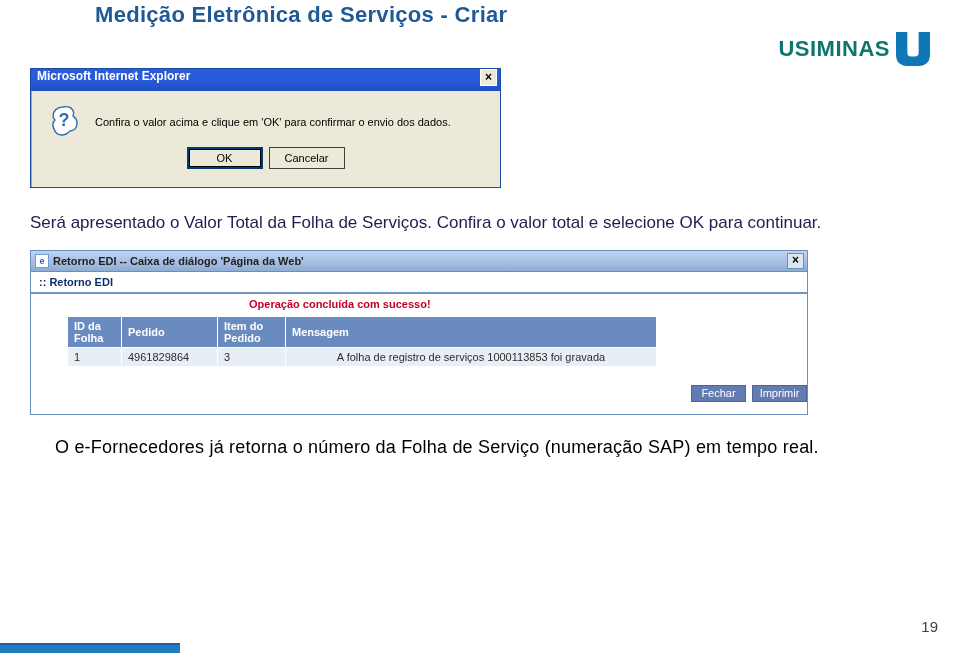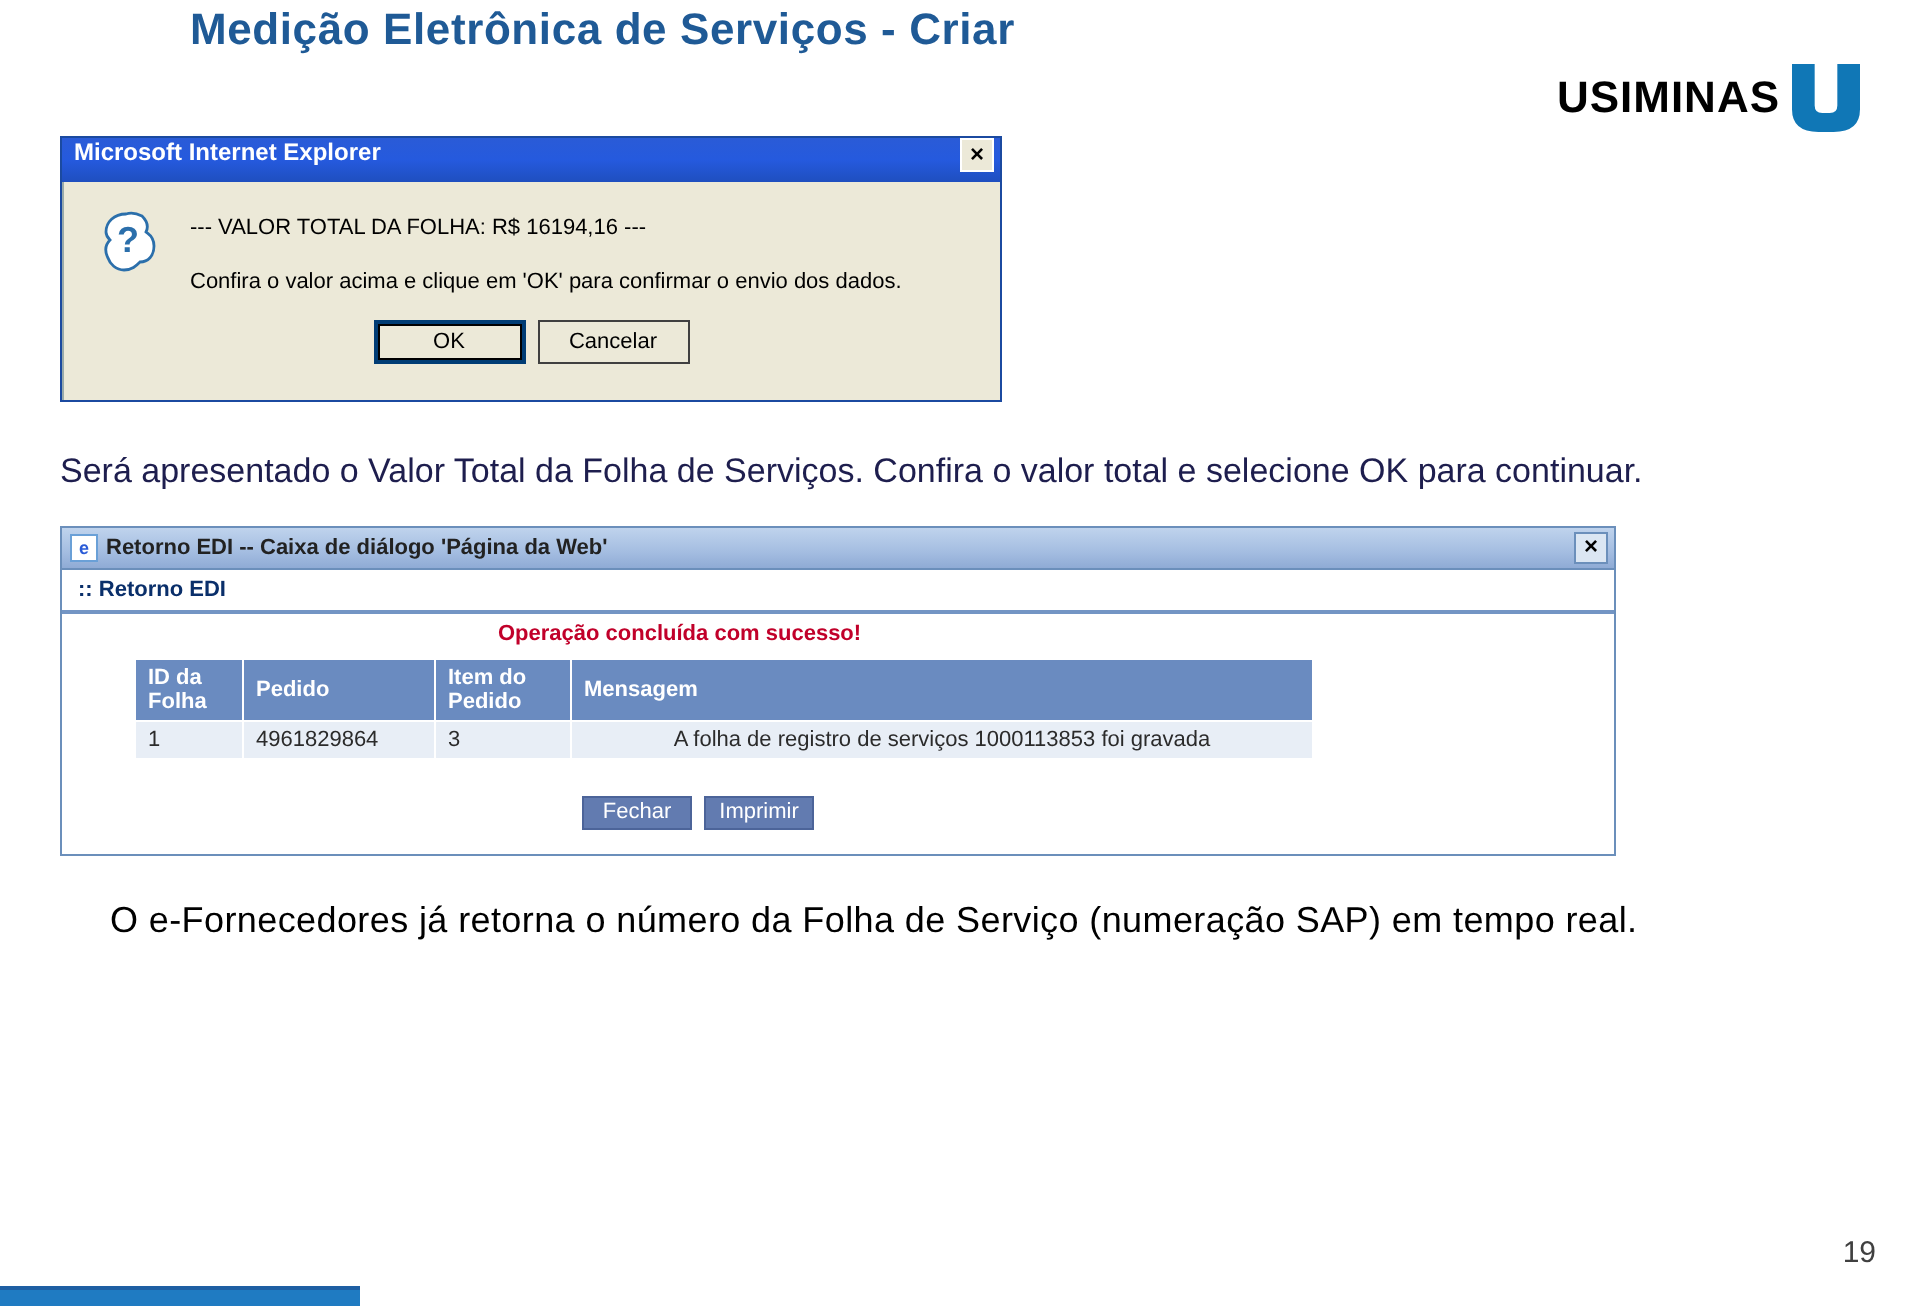--- a/index.html
+++ b/index.html
@@ -27,21 +27,21 @@
       position: absolute;
       right: 28px;
       top: 30px;
       display: flex;
       align-items: center;
     }
     .logo-text {
       font-size: 22px;
       font-weight: 700;
       letter-spacing: 0.5px;
-      color: #000000;
+      color: #0f766e;
       margin-right: 4px;
     }
     .logo-u {
       width: 38px;
       height: 38px;
       font-size: 30px;
       font-weight: 700;
       color: #1077b6;
       display:flex;
       align-items:center;
@@ -191,20 +191,21 @@
       background: #e8eef6;
       color: #2b2b2b;
     }
     .col-narrow1 { width: 54px; }
     .col-narrow2 { width: 96px; }
     .col-narrow3 { width: 68px; }
     .web-actions {
       margin: 18px 0 12px 260px;
       display: flex;
       gap: 6px;
+      justify-content: flex-end;
     }
     .web-btn {
       min-width: 55px;
       height: 17px;
       font-size: 11px;
       line-height: 15px;
       color: #fff;
       background: #627bb0;
       border: 1px solid #4c6499;
       padding: 0 6px;
@@ -255,21 +256,20 @@
   </div>
   <div class="ie-body">
     <div class="ie-row1">
       <div class="q-icon">
         <svg viewBox="0 0 32 32" width="32" height="32">
           <path d="M14 2 C8 2 4 6 4 11 C4 13 5 14 6 15 C4 17 3 20 5 24 C6 27 9 30 13 30 C17 30 19 28 21 26 C25 26 28 23 28 18 C28 13 25 12 24 11 C25 9 25 6 22 3 C20 2 17 1 14 2 Z" fill="#fff" stroke="#2b6fab" stroke-width="1.4"></path>
           <text x="15" y="21" font-size="18" font-weight="bold" fill="#2b6fab" text-anchor="middle">?</text>
         </svg>
       </div>
       <div class="msg-area">
-        <div>--- VALOR TOTAL DA FOLHA: R$ 16194,16 ---</div>
         <div style="height:8px"></div>
         <div>Confira o valor acima e clique em 'OK' para confirmar o envio dos dados.</div>
       </div>
     </div>
     <div class="ie-buttons">
       <button class="win-btn default-btn">OK</button>
       <button class="win-btn">Cancelar</button>
     </div>
   </div>
 </div>

